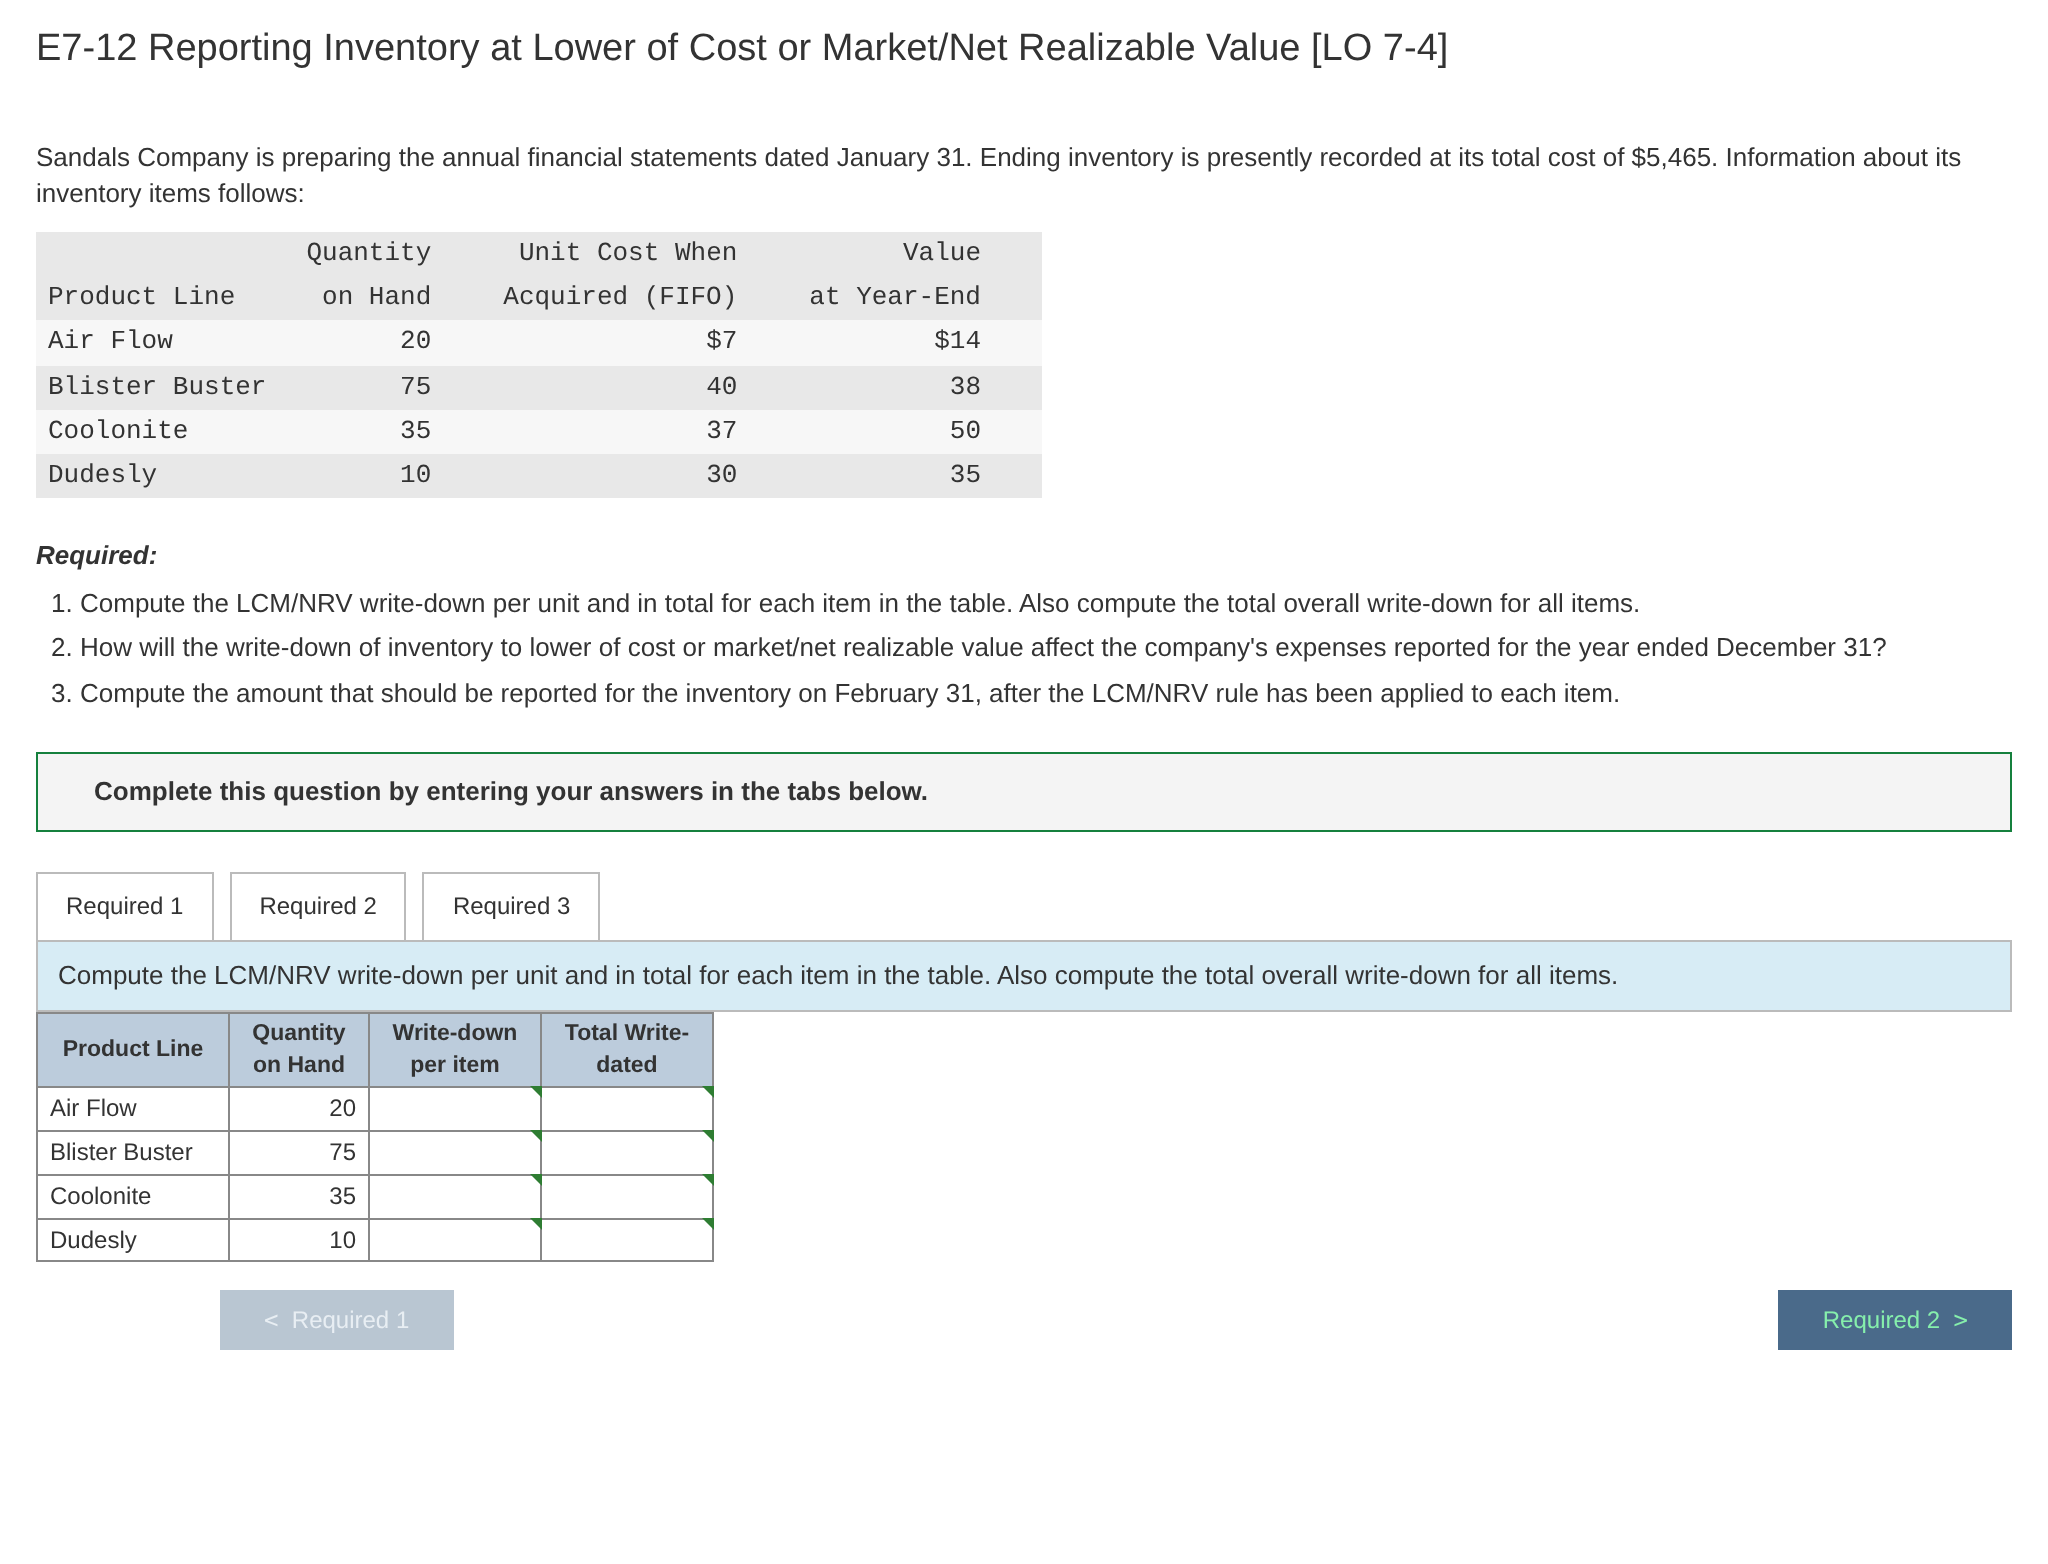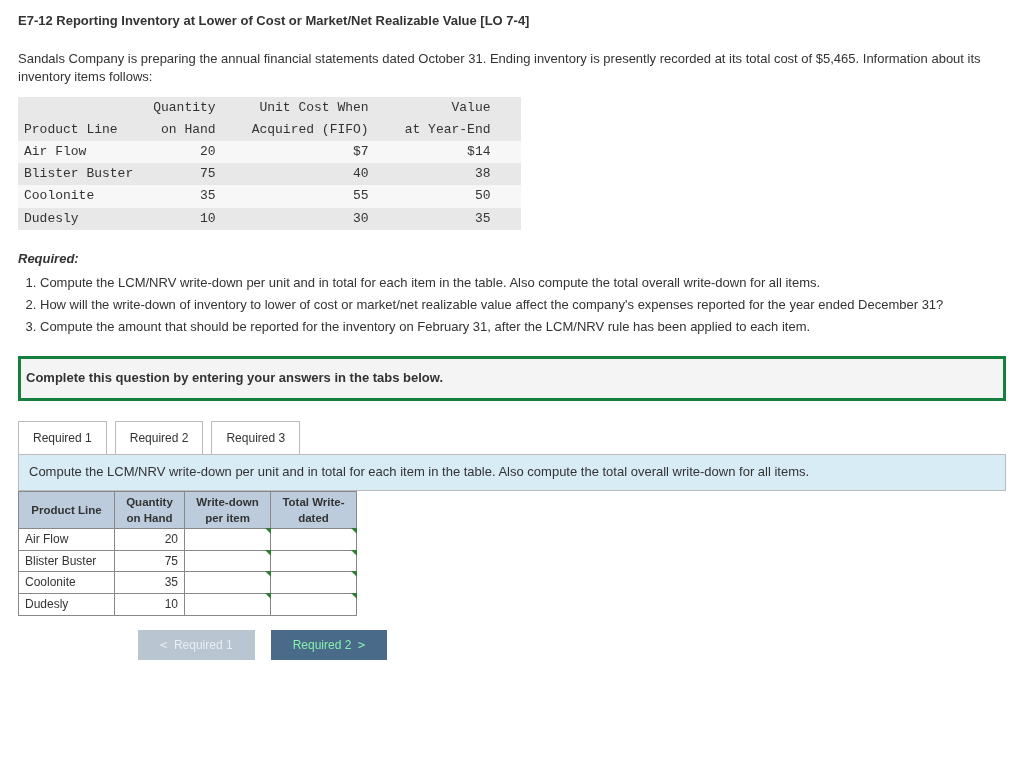--- a/index.html
+++ b/index.html
@@ -6,23 +6,23 @@
   body {
     font-family: Arial, Helvetica, sans-serif;
     font-size: 13px;
     color: #333;
     margin: 0;
     padding: 12px 18px;
     background: #fff;
     line-height: 1.4;
   }
   .title {
-    font-weight: bold;
-    font-size: 13px;
-    margin-bottom: 20px;
+    font-weight: normal;
+    font-size: 19px;
+    margin-bottom: 31px;
   }
   .intro {
     font-size: 13px;
     margin-bottom: 10px;
   }
   .mono-table {
     font-family: "Courier New", monospace;
     font-size: 13px;
     border-collapse: collapse;
     margin-bottom: 20px;
@@ -33,23 +33,23 @@
     font-weight: normal;
   }
   .mono-table .num { text-align: right; padding-right: 30px; }
   .mono-table tr.stripe-dark { background: #e8e8e8; }
   .mono-table tr.stripe-light { background: #f7f7f7; }
   .mono-table .hdr-top td { vertical-align: bottom; }
   .required-label { font-weight: bold; margin: 14px 0 6px 0; font-style: italic; }
   ol.req-list { margin: 0 0 20px 0; padding-left: 22px; }
   ol.req-list li { margin-bottom: 4px; font-size: 13px; }
   .complete-instr {
-    border: 3px solid #15803d;
+    border: 1px solid #15803d;
     background: #f4f4f4;
-    padding: 10px 5px;
+    padding: 10px 28px;
     font-weight: bold;
     font-size: 13px;
     margin-bottom: 20px;
   }
   .tabs { display: flex; gap: 8px; margin-bottom: 0; }
   .tab {
     border: 1px solid #bbb;
     border-bottom: none;
     background: #fff;
     padding: 8px 14px;
@@ -83,38 +83,38 @@
   .answer-table td.label { text-align: left; width: 96px; }
   .answer-table td.q { text-align: right; width: 70px; }
   .answer-table td.inp { width: 86px; position: relative; }
   .tri {
     position: absolute;
     right: -1px; top: -1px;
     width: 0; height: 0;
     border-left: 6px solid transparent;
     border-top: 6px solid #2e7d32;
   }
-  .nav-row { display: flex; gap: 16px; margin-top: 14px; margin-left: 120px; }
+  .nav-row { display: flex; gap: 16px; margin-top: 14px; margin-left: 92px; justify-content: space-between; }
   .nav-btn {
     padding: 8px 22px;
     font-size: 12px;
     color: #86efac;
     border: none;
     cursor: pointer;
   }
   .nav-prev { background: #b9c6d2; color: #e8eef3; }
   .nav-next { background: #4a6a8a; }
   .chev { font-family: monospace; }
 </style>
 </head>
 <body>
 
 <div class="title">E7-12 Reporting Inventory at Lower of Cost or Market/Net Realizable Value [LO 7-4]</div>
 
-<div class="intro">Sandals Company is preparing the annual financial statements dated October 31. Ending inventory is presently recorded at its total cost of $5,465. Information about its inventory items follows:</div>
+<div class="intro">Sandals Company is preparing the annual financial statements dated January 31. Ending inventory is presently recorded at its total cost of $5,465. Information about its inventory items follows:</div>
 
 <table class="mono-table">
   <tbody>
       <tr class="stripe-dark hdr-top">
     <td></td>
     <td class="num">Quantity</td>
     <td class="num">Unit Cost When</td>
     <td class="num">Value</td>
   </tr>
   <tr class="stripe-dark">
@@ -131,21 +131,21 @@
   </tr>
   <tr class="stripe-dark">
     <td>Blister Buster</td>
     <td class="num">75</td>
     <td class="num">40</td>
     <td class="num">38</td>
   </tr>
   <tr class="stripe-light">
     <td>Coolonite</td>
     <td class="num">35</td>
-    <td class="num">55</td>
+    <td class="num">37</td>
     <td class="num">50</td>
   </tr>
   <tr class="stripe-dark">
     <td>Dudesly</td>
     <td class="num">10</td>
     <td class="num">30</td>
     <td class="num">35</td>
   </tr>
 </tbody>
   </table>

